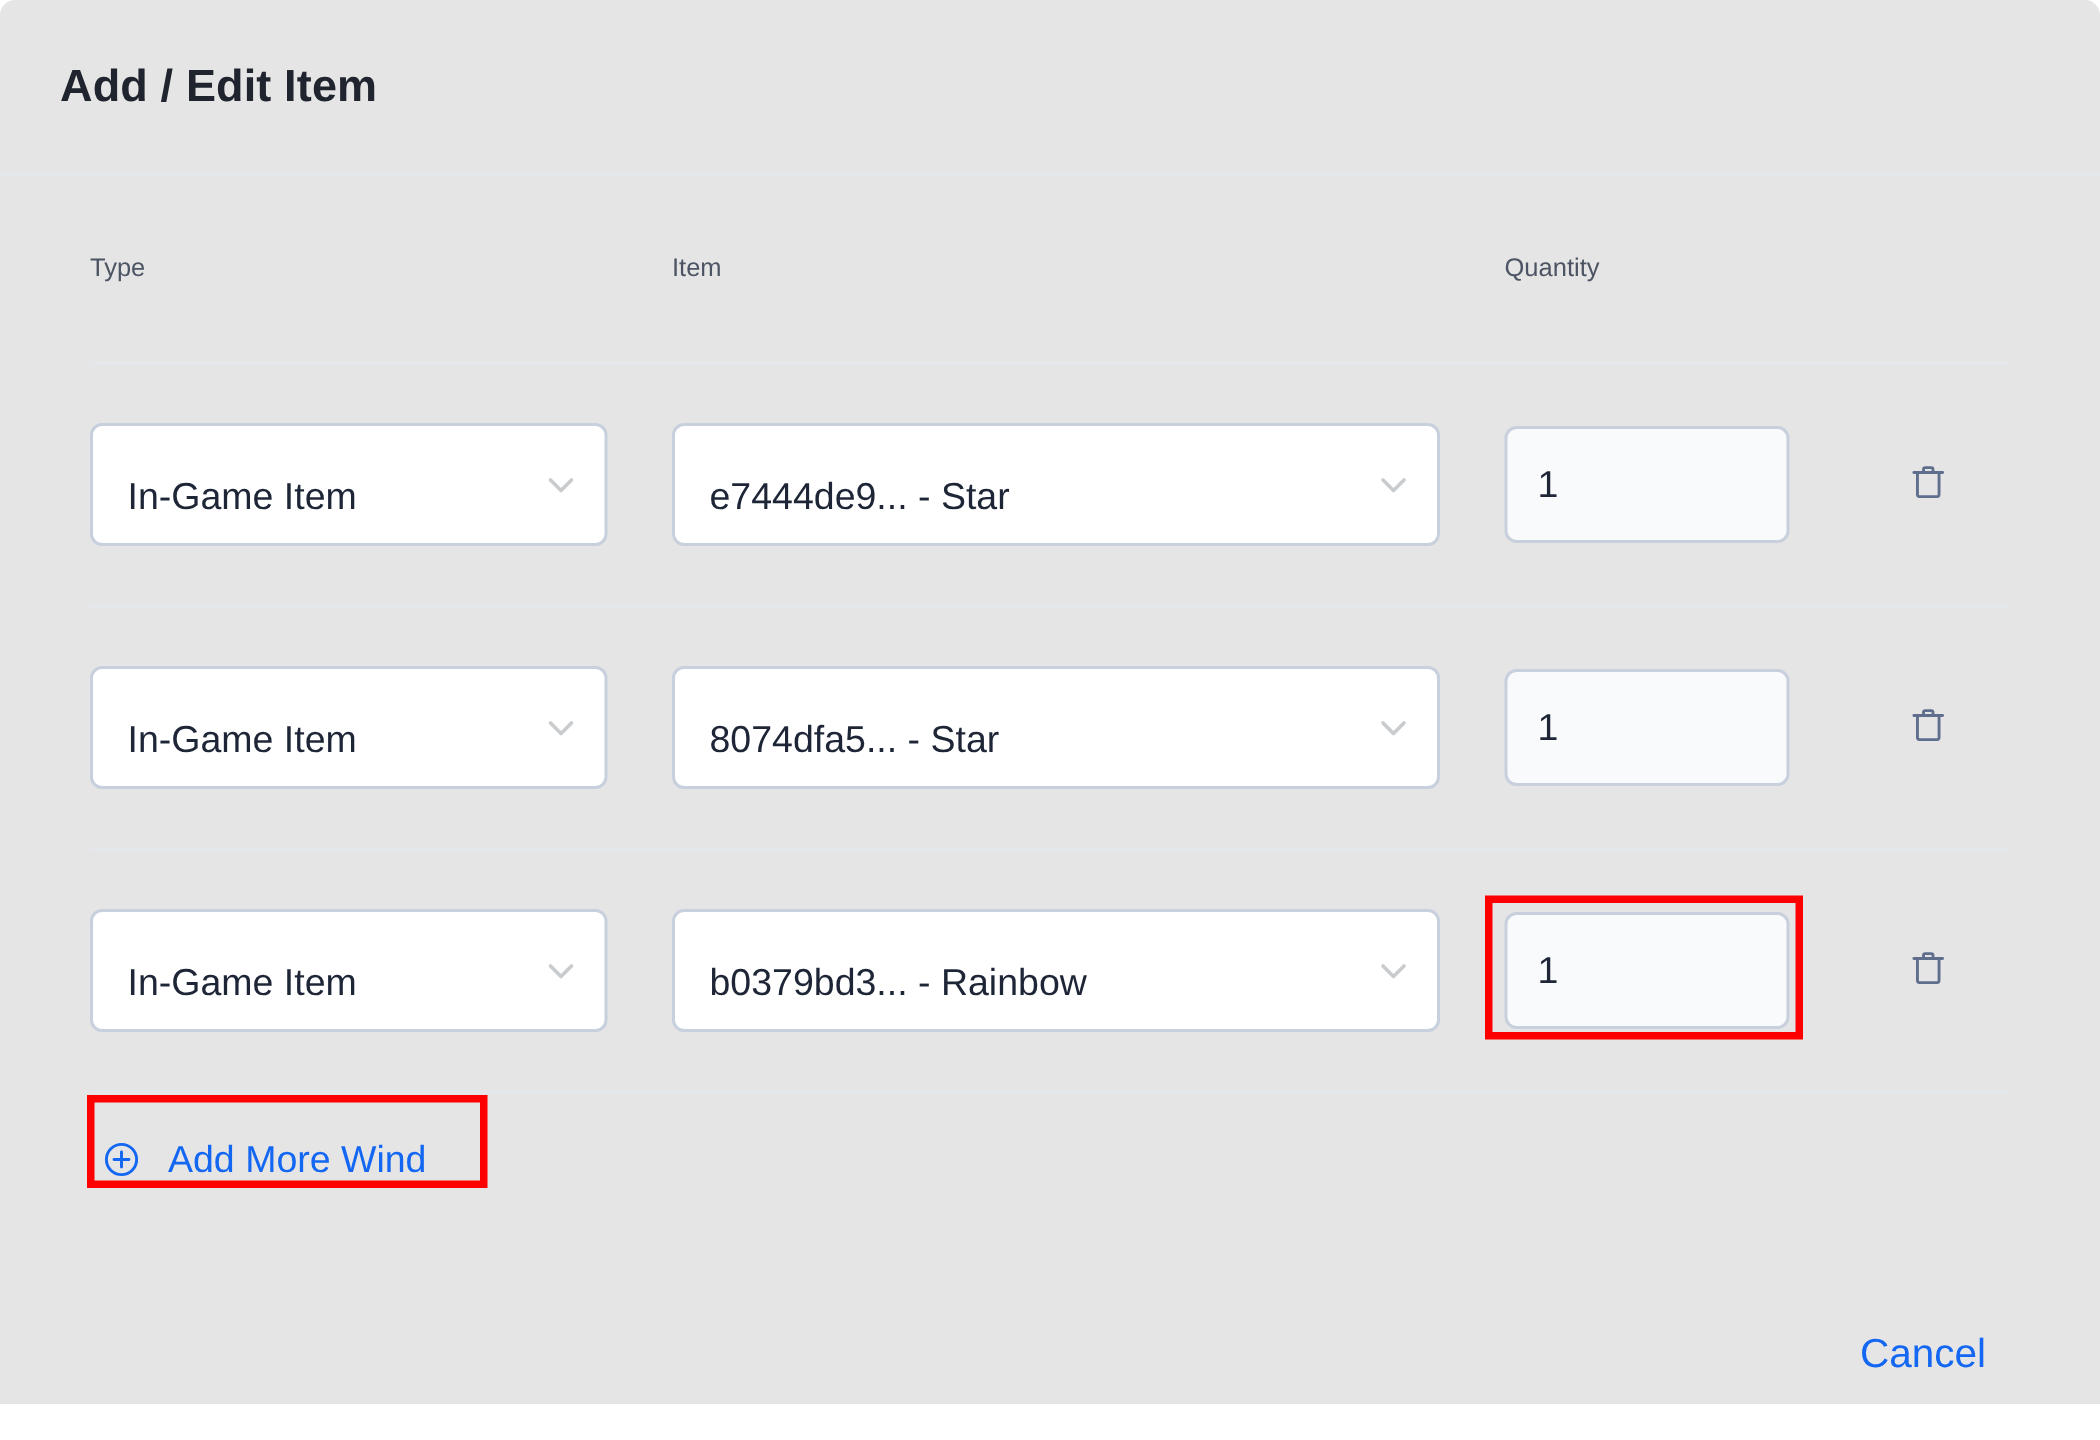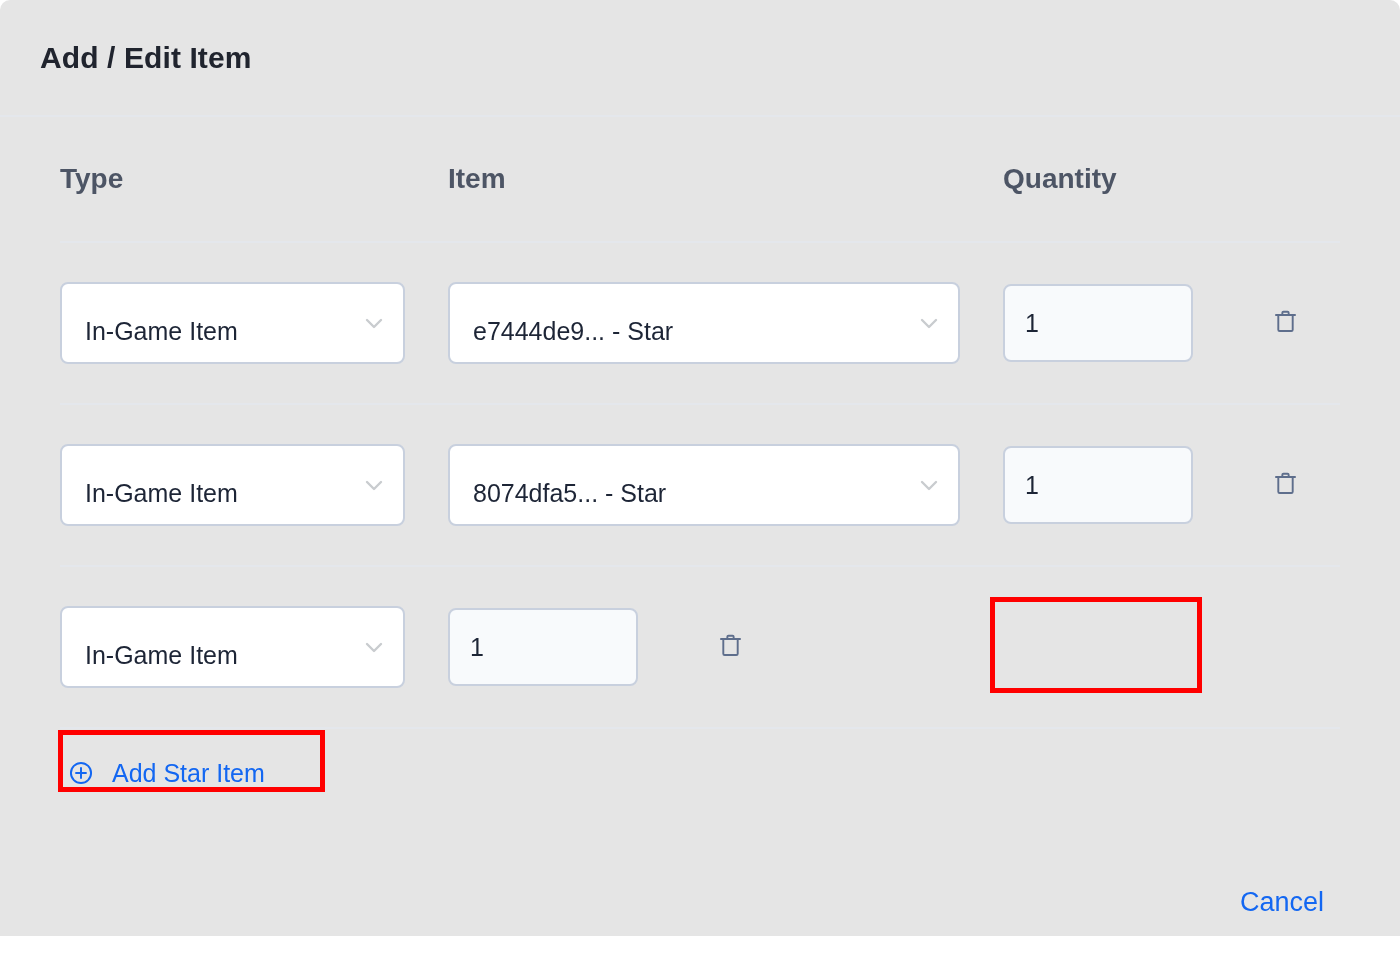--- a/index.html
+++ b/index.html
@@ -52,23 +52,23 @@
     align-items: center;
     height: 124px;
     border-bottom: 2px solid #e4e7ec;
   }
   .col-type   { width: 388px; flex: none; }
   .col-item   { width: 555px; flex: none; }
   .col-qty    { width: 262px; flex: none; }
   .col-action { width: 75px;  flex: none; }
 
   .table-head .th {
-    font-size: 28px;
+    font-size: 17px;
     color: #4d5565;
-    font-weight: bold;
+    font-weight: normal;
   }
 
   .table-row {
     display: flex;
     align-items: center;
     height: 160px;
     border-bottom: 2px solid #e4e7ec;
     position: relative;
   }
 
@@ -304,20 +304,30 @@
       <div class="col-type">
         <div class="select select-type">
           <span class="select-value">In-Game Item</span>
           <span class="chevron">
             <svg viewBox="0 0 24 24" width="24" height="24" fill="none" stroke="#c9cccf" stroke-width="2.4" stroke-linecap="round" stroke-linejoin="round">
                 <polyline points="5,9 12,16 19,9"></polyline>
               </svg>
           </span>
         </div>
       </div>
+      <div class="col-item">
+        <div class="select select-item">
+          <span class="select-value">b0379bd3... - Rainbow</span>
+          <span class="chevron">
+            <svg viewBox="0 0 24 24" width="24" height="24" fill="none" stroke="#c9cccf" stroke-width="2.4" stroke-linecap="round" stroke-linejoin="round">
+                <polyline points="5,9 12,16 19,9"></polyline>
+              </svg>
+          </span>
+        </div>
+      </div>
       <div class="col-qty">
         <span class="qty-wrap">
           <input class="qty-input" type="text" value="1" style="">
         </span>
       </div>
       <div class="col-action">
         <button class="trash-btn">
           <span>
             <svg viewBox="0 0 24 24" width="27" height="27" fill="none" stroke="#5e6e8c" stroke-width="1.7" stroke-linecap="round" stroke-linejoin="round">
               <path d="M3.5 6.2h17"></path>
@@ -330,21 +340,21 @@
     </div>
 
     <div class="addmore-zone">
       <div class="add-more">
         <span class="plus-icon">
           <svg viewBox="0 0 24 24" width="26" height="26" fill="none" stroke="#1367f2" stroke-width="1.8" stroke-linecap="round">
             <circle cx="12" cy="12" r="9.3"></circle>
             <path d="M12 7.4v9.2M7.4 12h9.2"></path>
           </svg>
         </span>
-        <span class="add-more-label">Add Star Item</span>
+        <span class="add-more-label">Add More Wind</span>
       </div>
     </div>
 
   </div>
 
   <div class="dialog-footer">
     <button class="btn-cancel">Cancel</button>
   </div>
 
   <div class="hl" id="hl-qty"></div>

